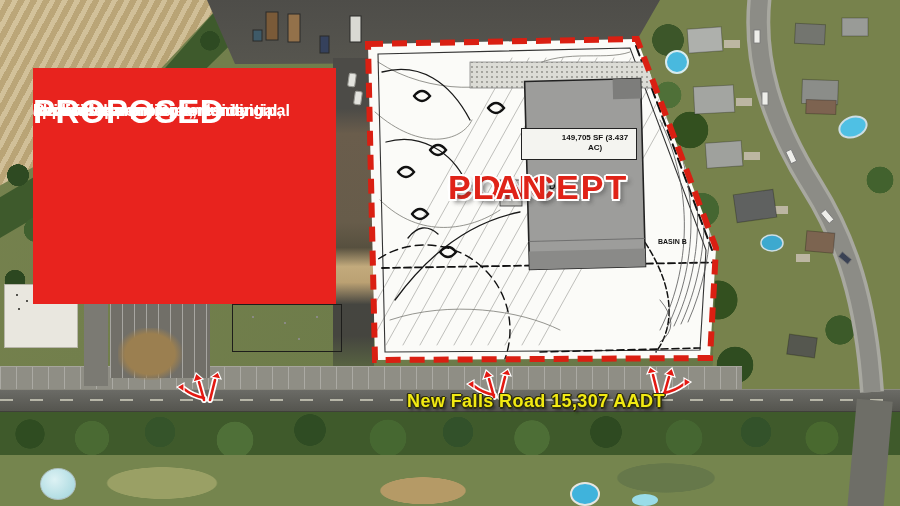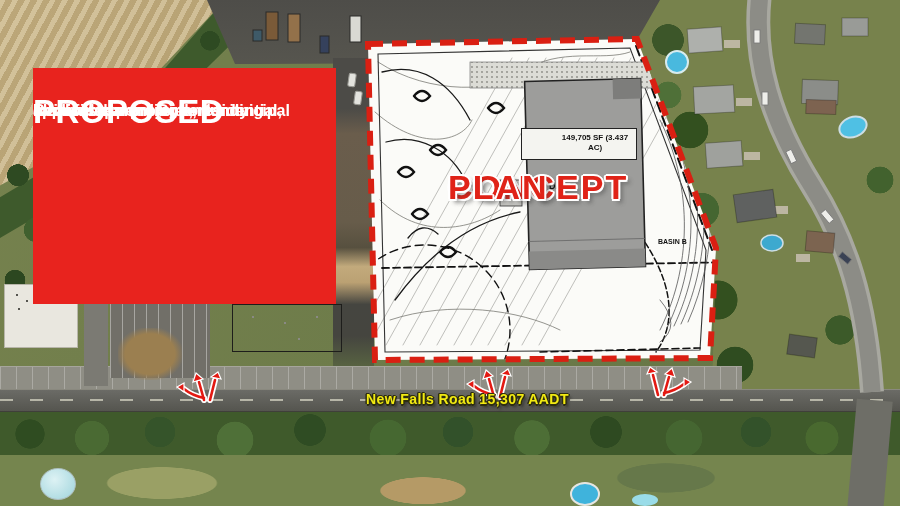--- a/index.html
+++ b/index.html
@@ -111,22 +111,22 @@
   .watermark{left:448px;top:168px;width:180px;text-align:center;z-index:35;
     color:#e02318;font-size:34px;font-weight:800;line-height:39px;letter-spacing:2px;
     text-shadow:2px 0 #fff,-2px 0 #fff,0 2px #fff,0 -2px #fff,1.5px 1.5px #fff,-1.5px 1.5px #fff,1.5px -1.5px #fff,-1.5px -1.5px #fff,4px 4px 4px rgba(60,60,60,.45);}
   .watermark span{position:static;display:block;}
   .bldg-label{left:521px;top:128px;width:116px;height:32px;background:#f4f4f0;border:1px solid #222;
     z-index:35;text-align:center;color:#111;padding-top:4px;}
   .bldg-label .l1{position:static;display:block;font-size:9px;font-weight:700;line-height:11px;margin-top:48px;}
   .bldg-label .l2{position:static;display:block;font-size:8px;font-weight:700;line-height:10px;margin-left:32px;}
   .basin-label{left:658px;top:238px;z-index:35;font-size:7px;font-weight:700;color:#111;}
   
-  .road-label{left:366px;top:391px;width:340px;z-index:50;
-    color:#f2ea12;font-size:14px;font-weight:800;letter-spacing:.4px;
+  .road-label{left:366px;top:391px;width:340px;text-align:center;z-index:50;
+    color:#f2ea12;font-size:18px;font-weight:800;letter-spacing:.4px;
     text-shadow:1.5px 0 #2e2e10,-1.5px 0 #2e2e10,0 1.5px #2e2e10,0 -1.5px #2e2e10,1px 1px #2e2e10,-1px -1px #2e2e10,2.5px 3px 3px rgba(0,0,0,.55);}
   .arrow-marker{z-index:45;width:62px;height:40px;}
   .arrow-marker.m1{left:176px;top:364px;}
   .arrow-marker.m2{left:466px;top:361px;}
   .arrow-marker.m3{left:630px;top:359px;transform:scaleX(-1);}
   svg{overflow:visible;}
 </style>
 </head>
 <body>
 

